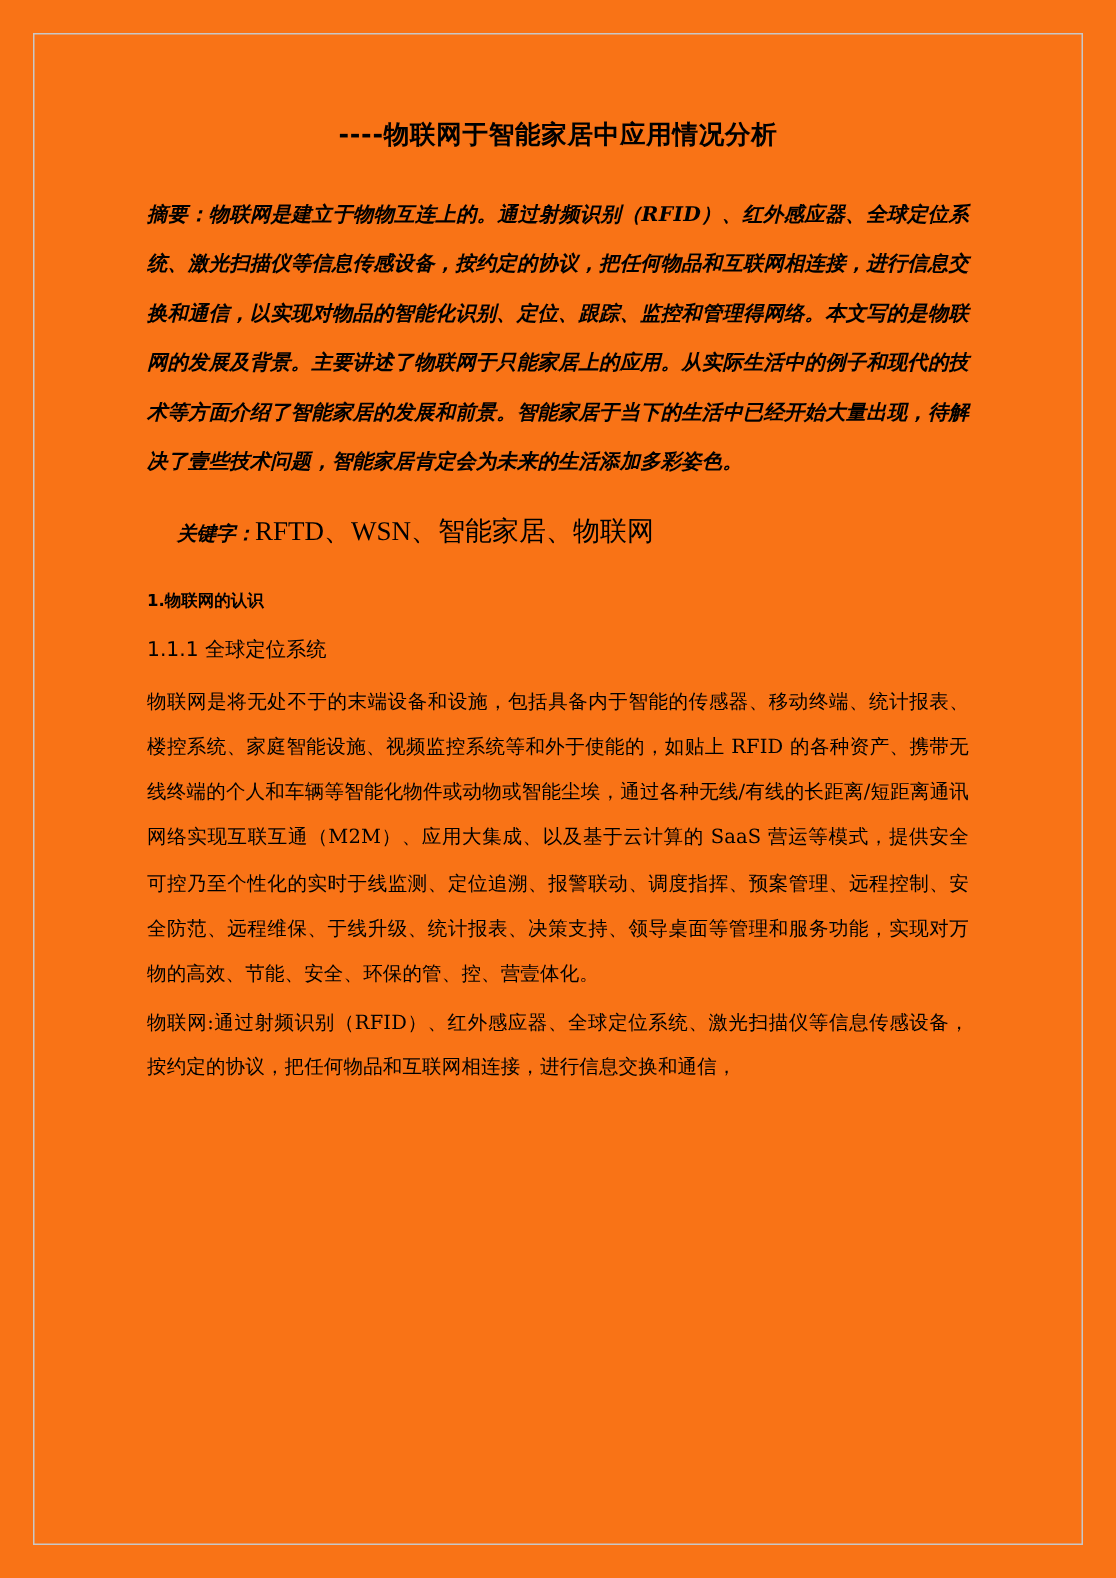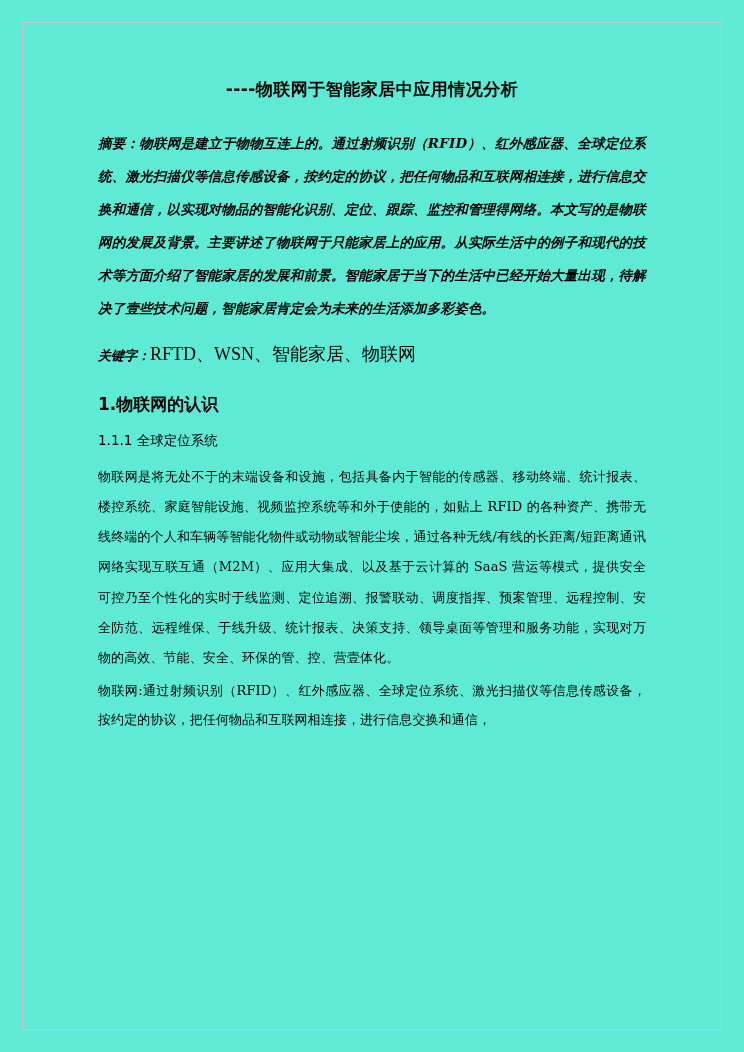--- a/index.html
+++ b/index.html
@@ -7,21 +7,21 @@
     padding: 0;
     background: #f2f2f2;
   }
   body {
     font-family: "DejaVu Sans", "Liberation Sans", sans-serif;
   }
   .page {
     position: relative;
     width: 744px;
     height: 1052px;
-    background: #5eead4;
+    background: #f97316;
     margin: 0 auto;
     overflow: hidden;
     box-sizing: border-box;
   }
   .page-border {
     position: absolute;
     left: 22px;
     top: 22px;
     right: 22px;
     bottom: 22px;
@@ -61,30 +61,31 @@
   .keywords {
     font-family: "DejaVu Serif", "Liberation Serif", serif;
     font-size: 13px;
     line-height: 2.2;
     color: #000;
     margin: 10px 0 18px 0;
   }
   .keywords .lbl {
     font-weight: bold;
     font-style: italic;
+    margin-left: 20px;
   }
   .kw-body {
     font-family: Liberation Serif, serif;
     font-size: 18px;
     margin-top: 44px;
   }
   h1.sec {
     font-family: "DejaVu Sans", "Liberation Sans", sans-serif;
     font-weight: bold;
-    font-size: 17px;
+    font-size: 11px;
     margin: 18px 0 16px 0;
     color: #000;
   }
   h2.sub {
     font-family: "DejaVu Sans", "Liberation Sans", sans-serif;
     font-weight: normal;
     font-size: 14.5px;
     margin: 16px 0 14px 0;
     color: #000;
   }

